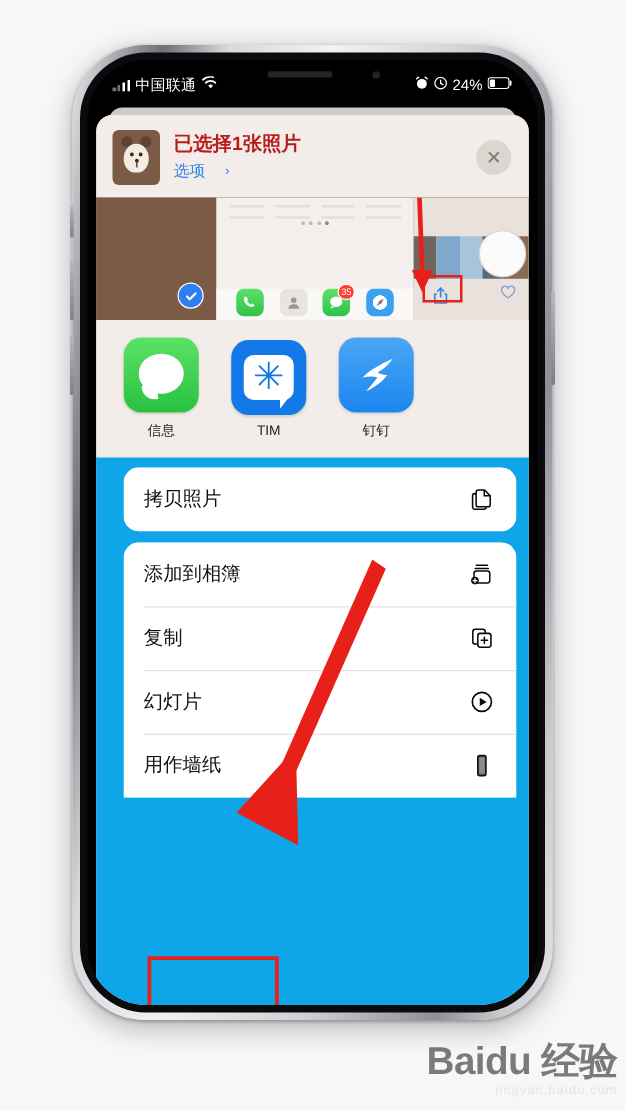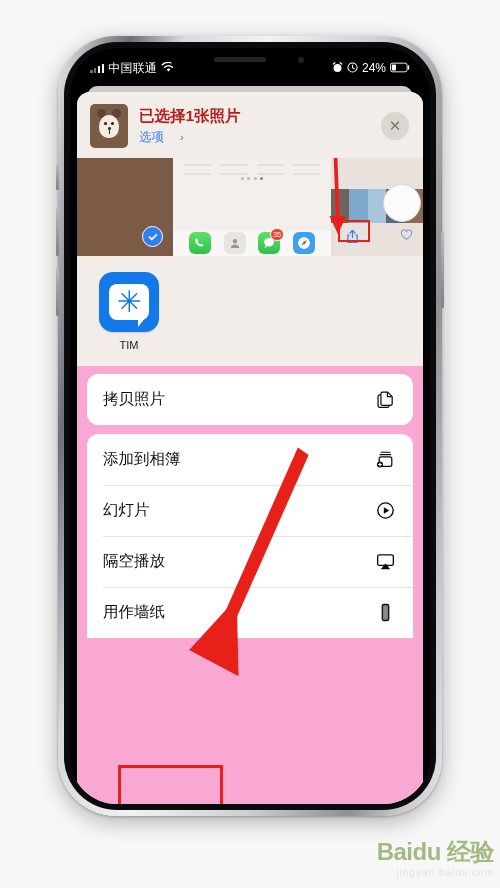--- a/index.html
+++ b/index.html
@@ -200,21 +200,21 @@
     align-content: start;
   }
   .mini-app { border-radius: 9px; border: 1px solid #e2ded9; background: #f7f4f1; }
   #page-dots { display:flex; justify-content:center; gap:3.5px; padding: 2px 0 3px 0; }
   #page-dots i { width:3px; height:3px; border-radius:50%; background:#bfb9b3; display:block; }
   #page-dots i.on { background:#8d8781; }
 
   #mini-dock {
     height: 30px;
     background: rgba(255,255,255,.55);
-    display: flex; align-items: center;
+    display: flex; 
     justify-content: space-around;
     padding: 0 10px 2px 10px;
     margin-top: 48px;
   }
   .dock-icon { width: 22px; height: 22px; border-radius: 6px; position: relative; }
   .dock-phone { background: linear-gradient(#5ee06a,#2ec24a); }
   .dock-contacts { background: #e8e5df; }
   .dock-messages { background: linear-gradient(#5ee06a,#2ec24a); }
   .dock-safari { background: radial-gradient(circle at 50% 50%, #fff 0 36%, #3aa0f0 38% 100%); }
   .dock-badge {
@@ -316,22 +316,22 @@
     border-left: 7px solid #fff;
     border-bottom: 9px solid transparent;
   }
   .tile-tim .tim-star { color:#1479e8; font-size: 30px; line-height: 26px; font-weight: 700; }
   .tile-dingtalk { background: linear-gradient(#4ba6f5,#1b86f0); display:flex; align-items:center; justify-content:center; }
   .tile-dingtalk svg { width: 40px; height: 34px; }
 
   
   #action-area {
     flex: 1 1 auto;
-    background: #f9a8d4;
-    padding: 8px 10px 0 10px;
+    background: #0ea5e9;
+    padding: 8px 10px 0 22px;
     position: relative;
     overflow: hidden;
   }
   .card { background: #fff; border-radius: 12px; overflow: hidden; margin-bottom: 9px; }
   .row {
     height: 51px;
     display: flex; align-items: center;
     padding: 0 16px;
     background: #fff;
     position: relative;
@@ -360,21 +360,21 @@
   #preview-arrow { position:absolute; left:0; top:0; width:100%; height:100%; pointer-events:none; z-index: 22; }
 
   
   #watermark {
     position: absolute;
     right: 6px; bottom: 10px;
     text-align: right;
     opacity: .5;
     z-index: 5;
   }
-  #wm-main { font-size: 24px; color: #4d7c0f; font-weight: 700; letter-spacing: -.5px; line-height: 1; }
+  #wm-main { font-size: 31px; color: #000000; font-weight: 700; letter-spacing: -.5px; line-height: 1; }
   #wm-sub { font-size: 10px; color: #cfcfcf; letter-spacing: 1px; margin-top: 3px; }
 
   
   .side-btn { position: absolute; background: linear-gradient(#b9babf,#7f8086); border-radius: 2px; }
   #btn-mute { left: -2px; top: 128px; width: 3px; height: 26px; }
   #btn-volup { left: -2px; top: 172px; width: 3px; height: 48px; }
   #btn-voldown { left: -2px; top: 232px; width: 3px; height: 48px; }
   #btn-power { right: -2px; top: 196px; width: 3px; height: 76px; }
 </style>
 </head>
@@ -550,30 +550,44 @@
           </div>
 
           <svg id="preview-arrow" viewBox="0 0 370 98" preserveAspectRatio="none">
             <path d="M276 -12 L279 62" stroke="#e8201a" stroke-width="4"></path>
             <path d="M270 58 L288 58 L279 76 Z" fill="#e8201a"></path>
           </svg>
         </div>
 
         <div id="app-row">
 
+          <div class="app-item">
+            <div class="app-tile tile-messages">
+              <span class="bubble"></span>
+            </div>
+            <div class="app-label">信息</div>
+          </div>
 
           <div class="app-item">
             <div class="app-tile tile-tim">
               <span class="tim-bubble">
                   <span class="tim-star">✳</span>
                 </span>
             </div>
             <div class="app-label">TIM</div>
           </div>
 
+          <div class="app-item">
+            <div class="app-tile tile-dingtalk">
+              <svg viewBox="0 0 40 34" fill="none">
+                <path d="M33 4C24 8 15 13 9 19c5-1 9-1 12 0-3 4-6 7-9 11 7-3 13-8 17-13-4 0-6-1-8-2 5-3 9-6 12-11z" fill="#fff"></path>
+              </svg>
+            </div>
+            <div class="app-label">钉钉</div>
+          </div>
 
         </div>
 
         <div id="action-area">
 
           <div class="card">
             <div class="row">
               <span class="row-label">拷贝照片</span>
               <span class="row-icon">
                 <svg viewBox="0 0 22 22" fill="none">
@@ -592,41 +606,42 @@
               <span class="row-icon">
                 <svg viewBox="0 0 22 22" fill="none">
                   <path d="M6.4 3.4h9.2M5.4 6h11" stroke="#0a0a0a" stroke-width="1.3" stroke-linecap="round"></path>
                   <rect x="4.4" y="8.2" width="13.2" height="10" rx="2" stroke="#0a0a0a" stroke-width="1.3"></rect>
                   <circle cx="5.2" cy="16.2" r="3.2" fill="#0a0a0a"></circle>
                   <path d="M5.2 14.6v3.2M3.6 16.2h3.2" stroke="#fff" stroke-width="1.1" stroke-linecap="round"></path>
                 </svg>
               </span>
             </div>
 
+            <div class="row">
+              <span class="row-label">复制</span>
+              <span class="row-icon">
+                <svg viewBox="0 0 22 22" fill="none">
+                  <rect x="3.4" y="3.6" width="10.4" height="12.4" rx="2" stroke="#0a0a0a" stroke-width="1.3"></rect>
+                  <rect x="7.6" y="7" width="11" height="11.6" rx="2" stroke="#0a0a0a" stroke-width="1.3" fill="#fff"></rect>
+                  <path d="M13.1 10.2v5.2M10.5 12.8h5.2" stroke="#0a0a0a" stroke-width="1.3" stroke-linecap="round"></path>
+                </svg>
+              </span>
+            </div>
 
 
             <div class="row">
               <span class="row-label">幻灯片</span>
               <span class="row-icon">
                 <svg viewBox="0 0 22 22" fill="none">
                   <circle cx="11" cy="11" r="8" stroke="#0a0a0a" stroke-width="1.4"></circle>
                   <path d="M9.2 7.6 15 11l-5.8 3.4z" fill="#0a0a0a"></path>
                 </svg>
               </span>
             </div>
 
-            <div class="row">
-              <span class="row-label">隔空播放</span>
-              <span class="row-icon">
-                <svg viewBox="0 0 22 22" fill="none">
-                  <rect x="2.8" y="4" width="16.4" height="11" rx="1.6" stroke="#0a0a0a" stroke-width="1.4"></rect>
-                  <path d="M11 13.2 16 19H6z" fill="#0a0a0a"></path>
-                </svg>
-              </span>
-            </div>
 
             <div class="row">
               <span class="row-label">用作墙纸</span>
               <span class="row-icon">
                 <svg viewBox="0 0 22 22" fill="none">
                   <rect x="7.6" y="2.6" width="6.8" height="16.8" rx="1.6" stroke="#0a0a0a" stroke-width="1.3" fill="#6e6e6e"></rect>
                   <rect x="8.8" y="4.6" width="4.4" height="12.8" fill="#8c8c8c"></rect>
                 </svg>
               </span>
             </div>

